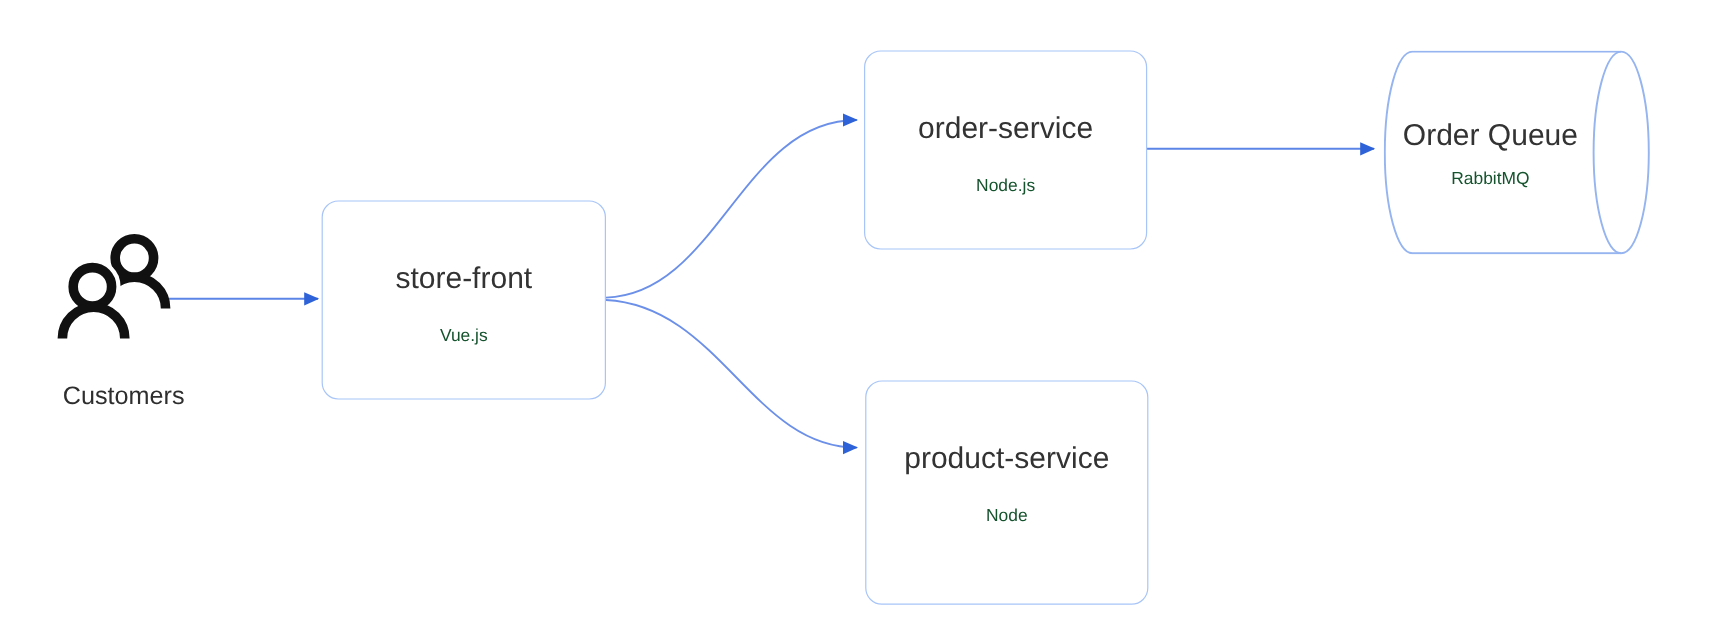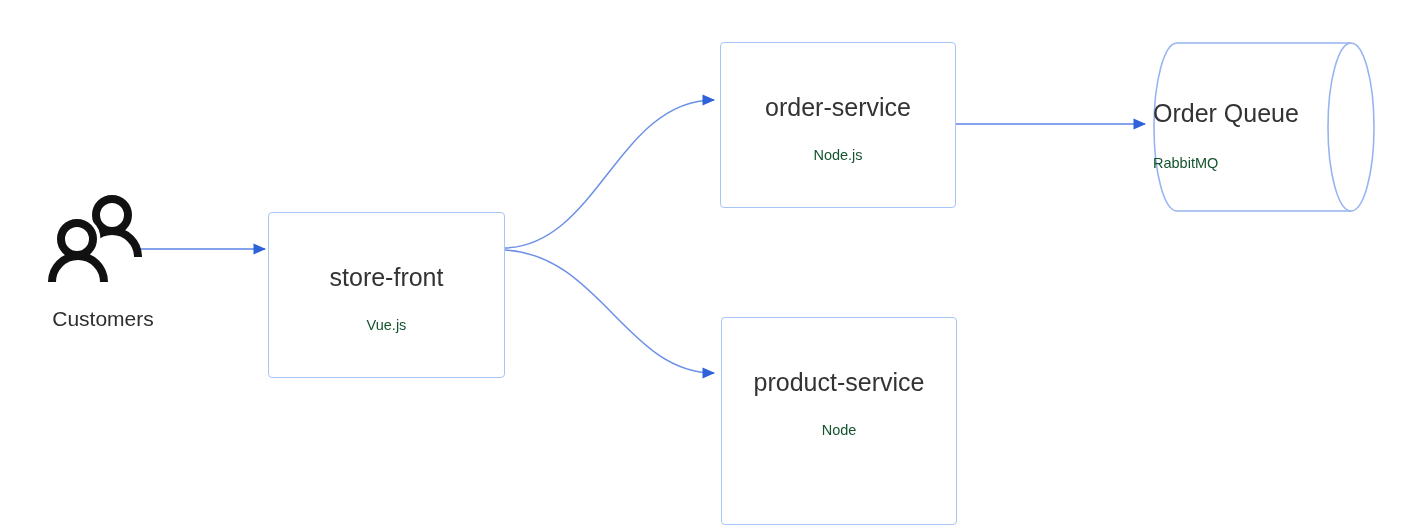--- a/index.html
+++ b/index.html
@@ -19,21 +19,21 @@
     position: absolute;
     left: 0; top: 0;
     width: 1424px;
     height: 525px;
     pointer-events: none;
   }
   .node-box {
     position: absolute;
     background: #ffffff;
     border: 1.5px solid #a8c5f8;
-    border-radius: 4px;
+    border-radius: 14px;
     box-sizing: border-box;
     display: flex;
     flex-direction: column;
     align-items: center;
     padding-top: 49px;
     gap: 24px;
   }
   .node-title {
     font-size: 25px;
     line-height: 30px;
@@ -53,21 +53,21 @@
     width: 140px;
     display: flex;
     flex-direction: column;
     align-items: center;
   }
   .customers-icon-svg {
     display: block;
     margin-left: -12px;
   }
   .customers-label {
-    margin-top: 6px;
+    margin-top: 18px;
     font-size: 21px;
     line-height: 25px;
     color: #2e2e2e;
     white-space: nowrap;
   }
   .cylinder-wrap {
     position: absolute;
     left: 1153px;
     top: 42px;
     width: 224px;
@@ -77,22 +77,23 @@
     position: absolute;
     left: 0; top: 0;
   }
   .cylinder-text {
     position: absolute;
     left: 0; top: 0;
     width: 178px;
     height: 170px;
     display: flex;
     flex-direction: column;
+    align-items: center;
     padding-top: 56px;
-    gap: 26px;
+    gap: 12px;
     box-sizing: border-box;
   }
 </style>
 </head>
 <body>
 
 <div class="canvas">
 
   <svg class="edges-layer" width="1424" height="525" viewBox="0 0 1424 525" xmlns="http://www.w3.org/2000/svg">
     <defs>
@@ -114,31 +115,31 @@
 
       <circle cx="33" cy="51" r="16" fill="#ffffff" stroke="#ffffff" stroke-width="15"></circle>
       <path d="M 8 94 A 26 26 0 0 1 60 94" fill="none" stroke="#ffffff" stroke-width="15"></path>
 
       <circle cx="33" cy="51" r="16" fill="none" stroke="#111111" stroke-width="8"></circle>
       <path d="M 8 94 A 26 26 0 0 1 60 94" fill="none" stroke="#111111" stroke-width="8"></path>
     </svg>
     <div class="customers-label">Customers</div>
   </div>
 
-  <div class="node-box" style="left:268px; top:167px; width:237px; height:166px;margin-top:45px;">
+  <div class="node-box" style="left:268px; top:167px; width:237px; height:166px;">
     <div class="node-title">store-front</div>
     <div class="node-subtitle">Vue.js</div>
   </div>
 
   <div class="node-box" style="left:720px; top:42px; width:236px; height:166px;">
     <div class="node-title">order-service</div>
     <div class="node-subtitle">Node.js</div>
   </div>
 
-  <div class="node-box" style="left:721px; top:317px; width:236px; height:208px;">
+  <div class="node-box" style="left:721px; top:317px; width:236px; height:187px;">
     <div class="node-title">product-service</div>
     <div class="node-subtitle">Node</div>
   </div>
 
   <div class="cylinder-wrap">
     <svg class="cylinder-svg" width="224" height="170" viewBox="0 0 224 170" xmlns="http://www.w3.org/2000/svg">
       <path d="M 24 1 H 198 M 24 169 H 198 M 24 1 A 23 84 0 0 0 24 169" fill="none" stroke="#95b4f0" stroke-width="1.6"></path>
       <ellipse cx="198" cy="85" rx="23" ry="84" fill="none" stroke="#95b4f0" stroke-width="1.6"></ellipse>
     </svg>
     <div class="cylinder-text">

